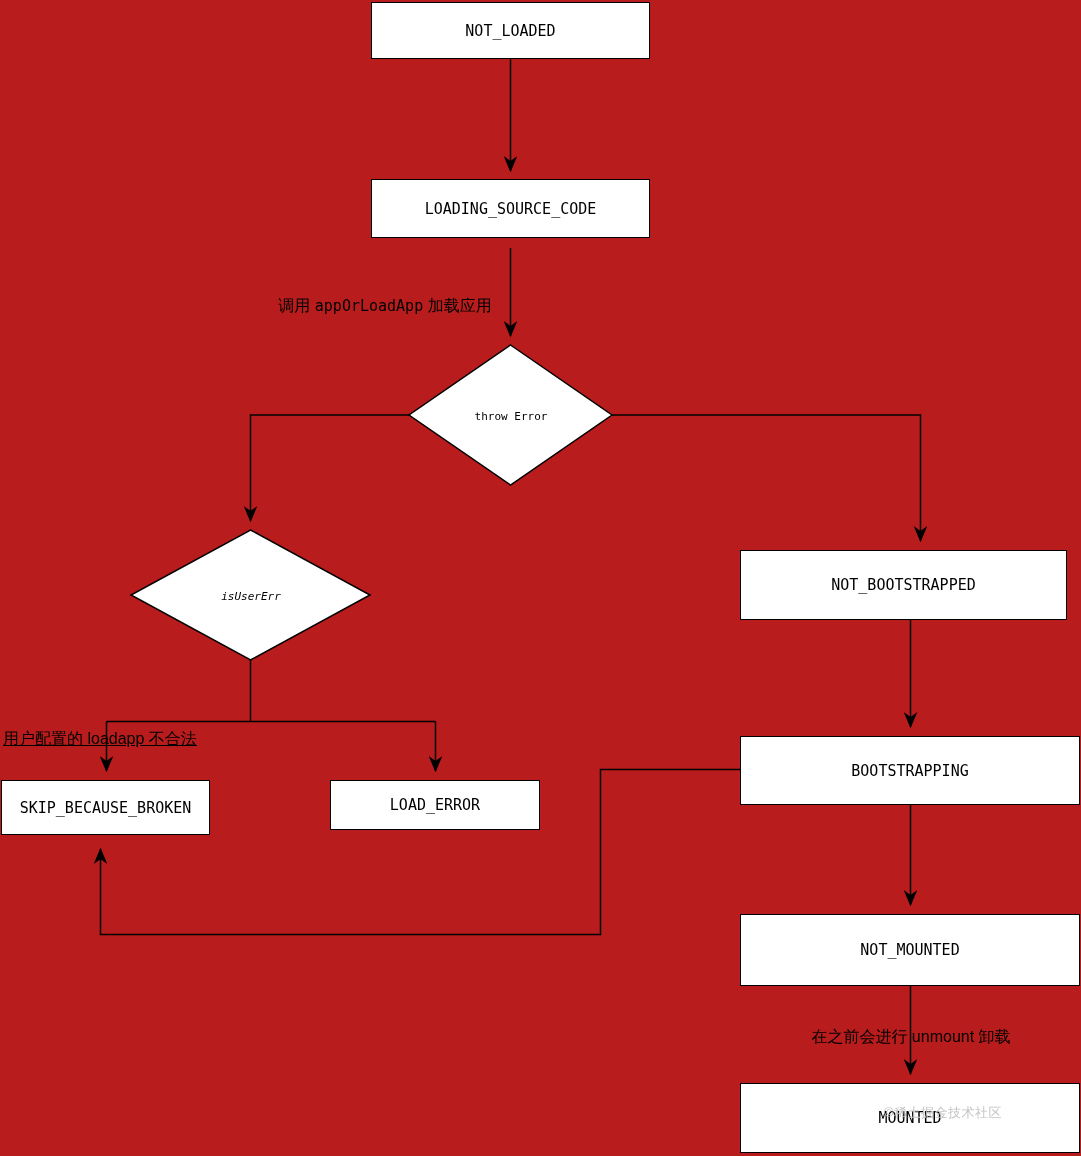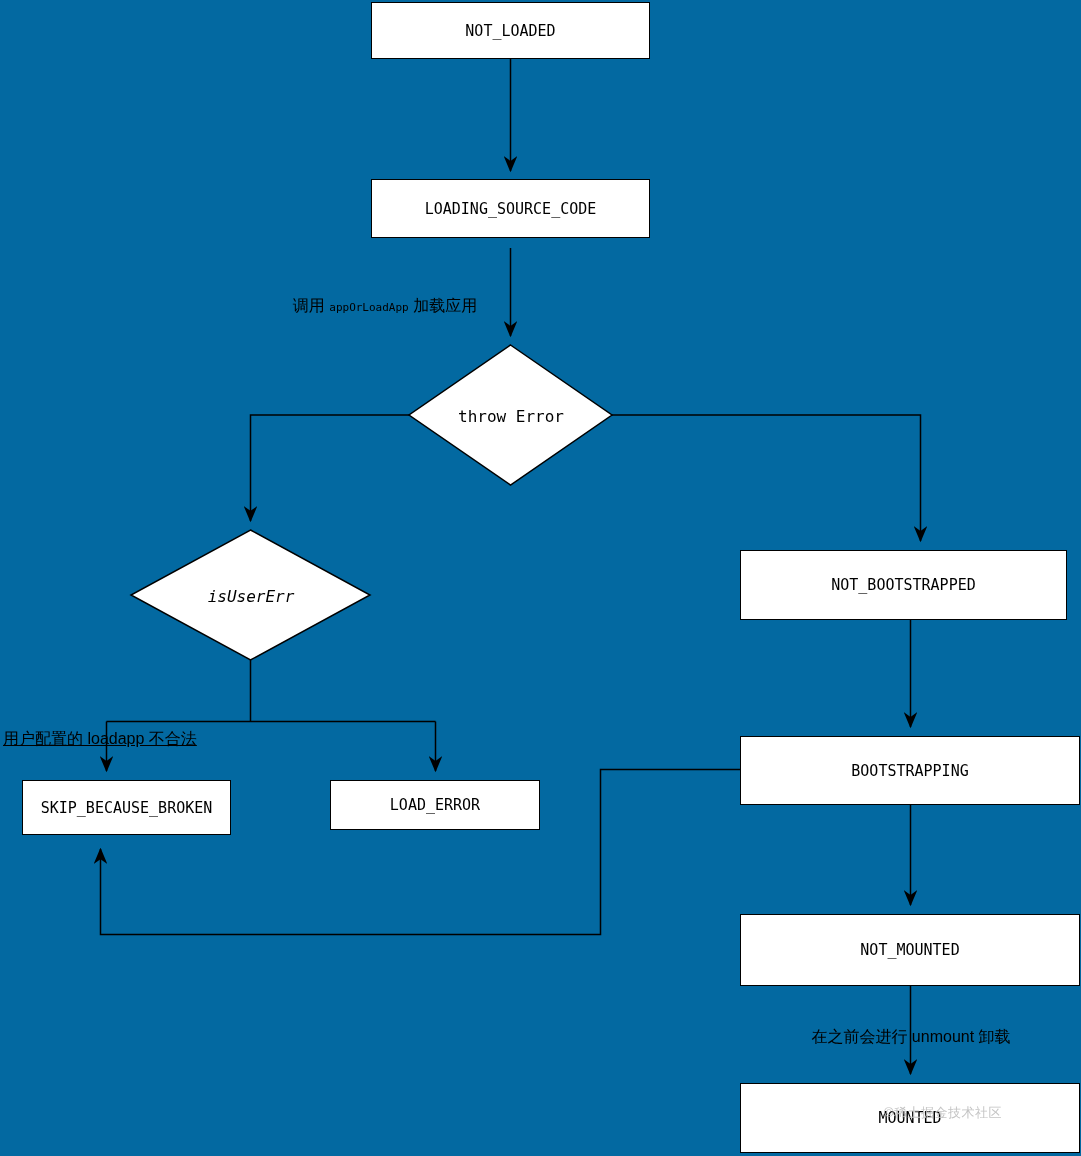--- a/index.html
+++ b/index.html
@@ -4,21 +4,21 @@
 <style>
   html, body {
     margin: 0;
     padding: 0;
     background: #ffffff;
   }
   .canvas {
     position: relative;
     width: 1081px;
     height: 1156px;
-    background: #0369a1;
+    background: #b91c1c;
     overflow: hidden;
     font-family: "DejaVu Sans Mono", monospace;
   }
   .wires {
     position: absolute;
     left: 0;
     top: 0;
     width: 1081px;
     height: 1156px;
   }
@@ -33,36 +33,36 @@
     font-family: "DejaVu Sans Mono", monospace;
     font-size: 15px;
     color: #000000;
     white-space: nowrap;
     z-index: 2;
   }
   .diamond-label {
     position: absolute;
     transform: translate(-50%, -50%);
     font-family: "DejaVu Sans Mono", monospace;
-    font-size: 16px;
+    font-size: 11px;
     color: #000000;
     white-space: nowrap;
     z-index: 2;
   }
   .edge-label {
     position: absolute;
     font-family: "Liberation Sans", "DejaVu Sans", sans-serif;
     font-size: 16px;
     color: #000000;
     white-space: nowrap;
     z-index: 3;
   }
   .edge-label .code {
     font-family: "DejaVu Sans Mono", monospace;
-    font-size: 11px;
+    font-size: 15px;
     text-align: right;
   }
   .watermark {
     position: absolute;
     left: 884px;
     top: 1104px;
     font-family: "Liberation Sans", "DejaVu Sans", sans-serif;
     font-size: 13px;
     letter-spacing: 0.5px;
     color: #c4c4c4;
@@ -118,21 +118,21 @@
   <div class="node" style="left:371px; top:179px; width:279px; height:59px;">LOADING_SOURCE_CODE</div>
 
   <div class="node" style="left:740px; top:550px; width:327px; height:70px;">NOT_BOOTSTRAPPED</div>
 
   <div class="node" style="left:740px; top:736px; width:340px; height:69px;">BOOTSTRAPPING</div>
 
   <div class="node" style="left:740px; top:914px; width:340px; height:72px;">NOT_MOUNTED</div>
 
   <div class="node" style="left:740px; top:1083px; width:340px; height:70px;">MOUNTED</div>
 
-  <div class="node" style="left:1px; top:780px; width:209px; height:55px;margin-left:21px;">SKIP_BECAUSE_BROKEN</div>
+  <div class="node" style="left:1px; top:780px; width:209px; height:55px;">SKIP_BECAUSE_BROKEN</div>
 
   <div class="node" style="left:330px; top:780px; width:210px; height:50px;">LOAD_ERROR</div>
 
   <div class="diamond-label" style="left:511px; top:416px;">throw Error</div>
 
   <div class="diamond-label" style="left:251px; top:596px;font-style:italic;">isUserErr</div>
 
   <div class="edge-label" style="left:385px; top:296px; transform:translateX(-50%);">
     <span>调用 </span><span class="code">appOrLoadApp</span><span> 加载应用</span>
   </div>

